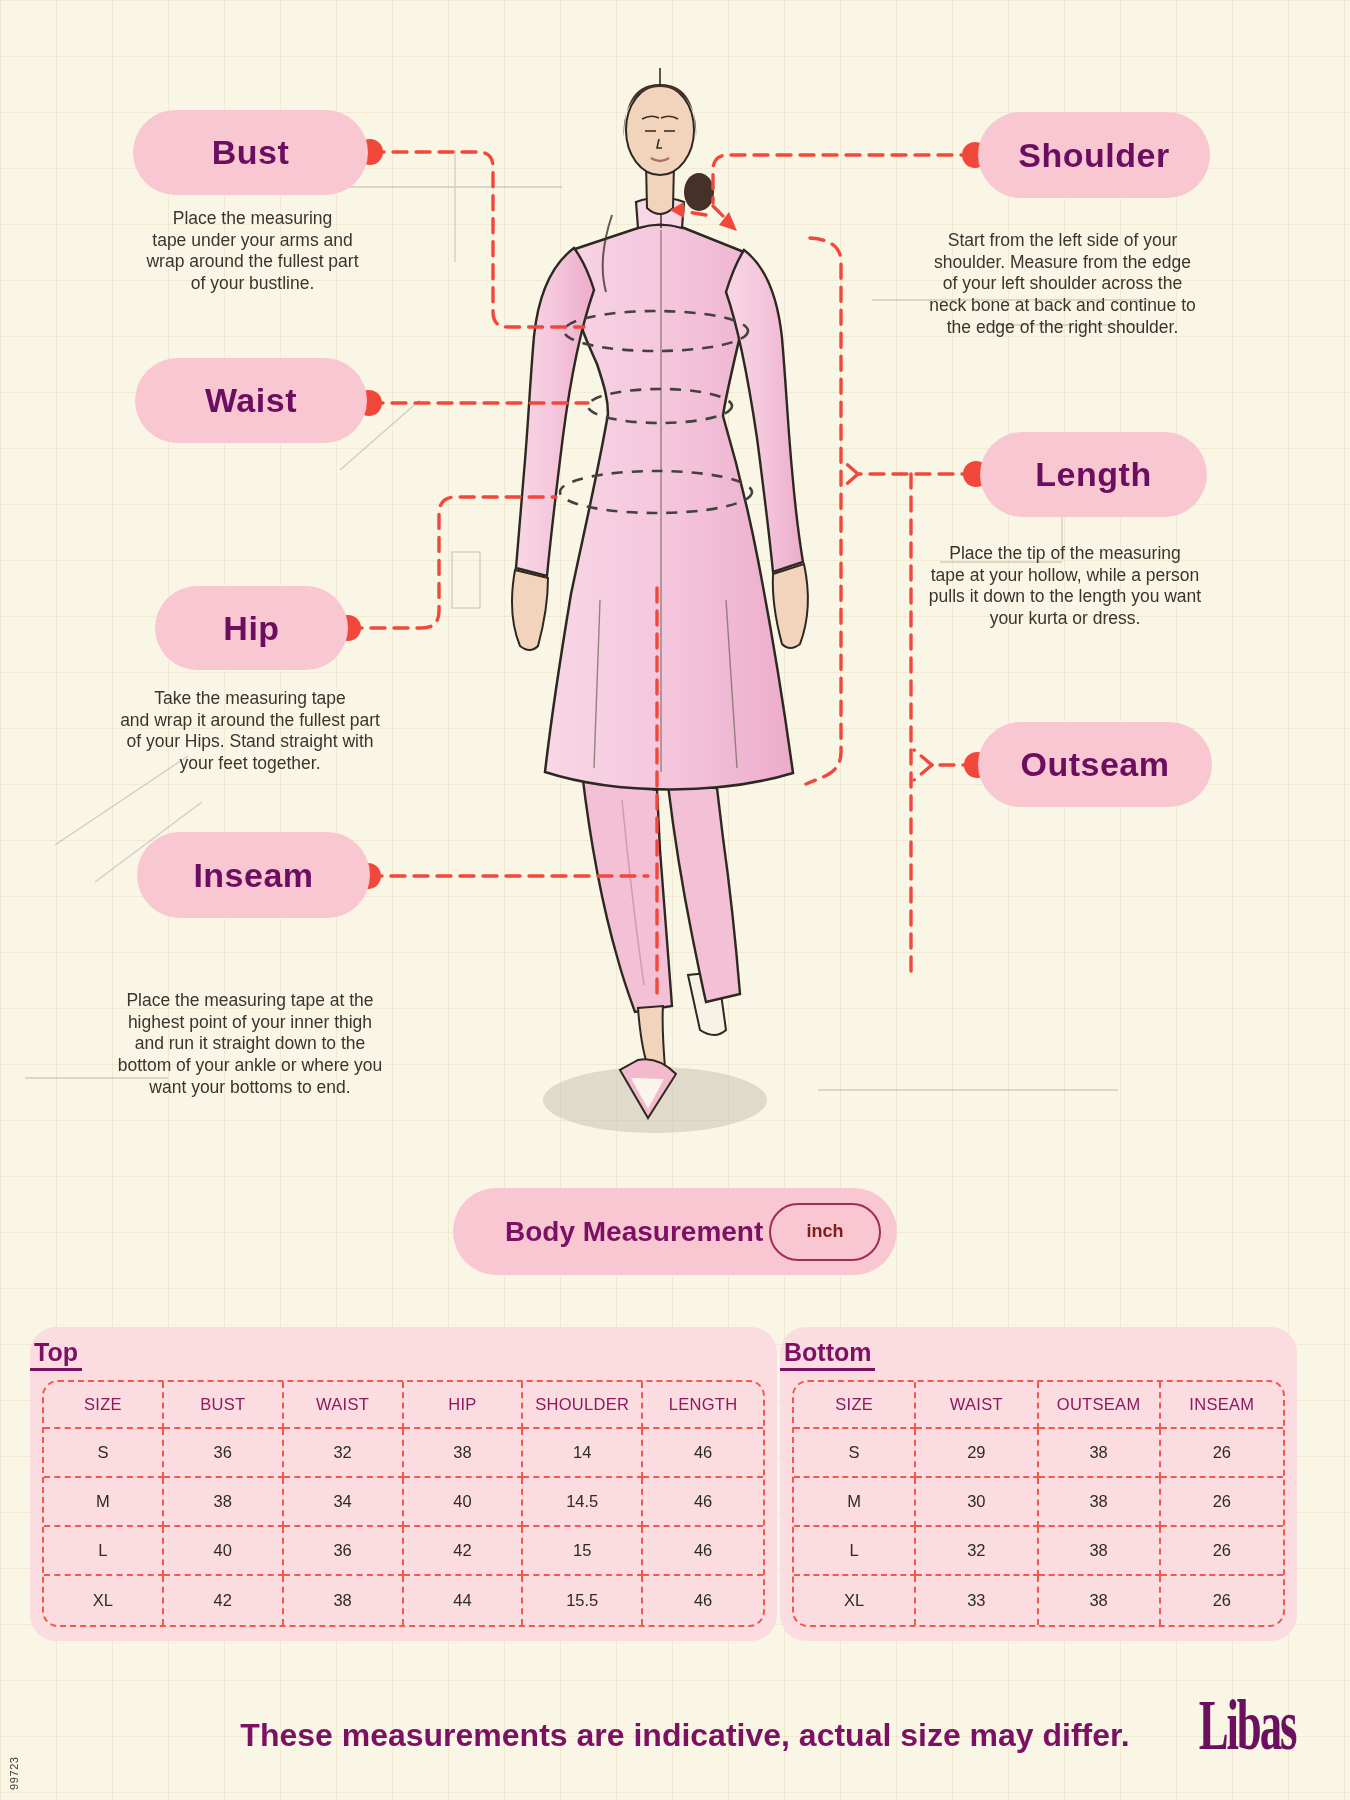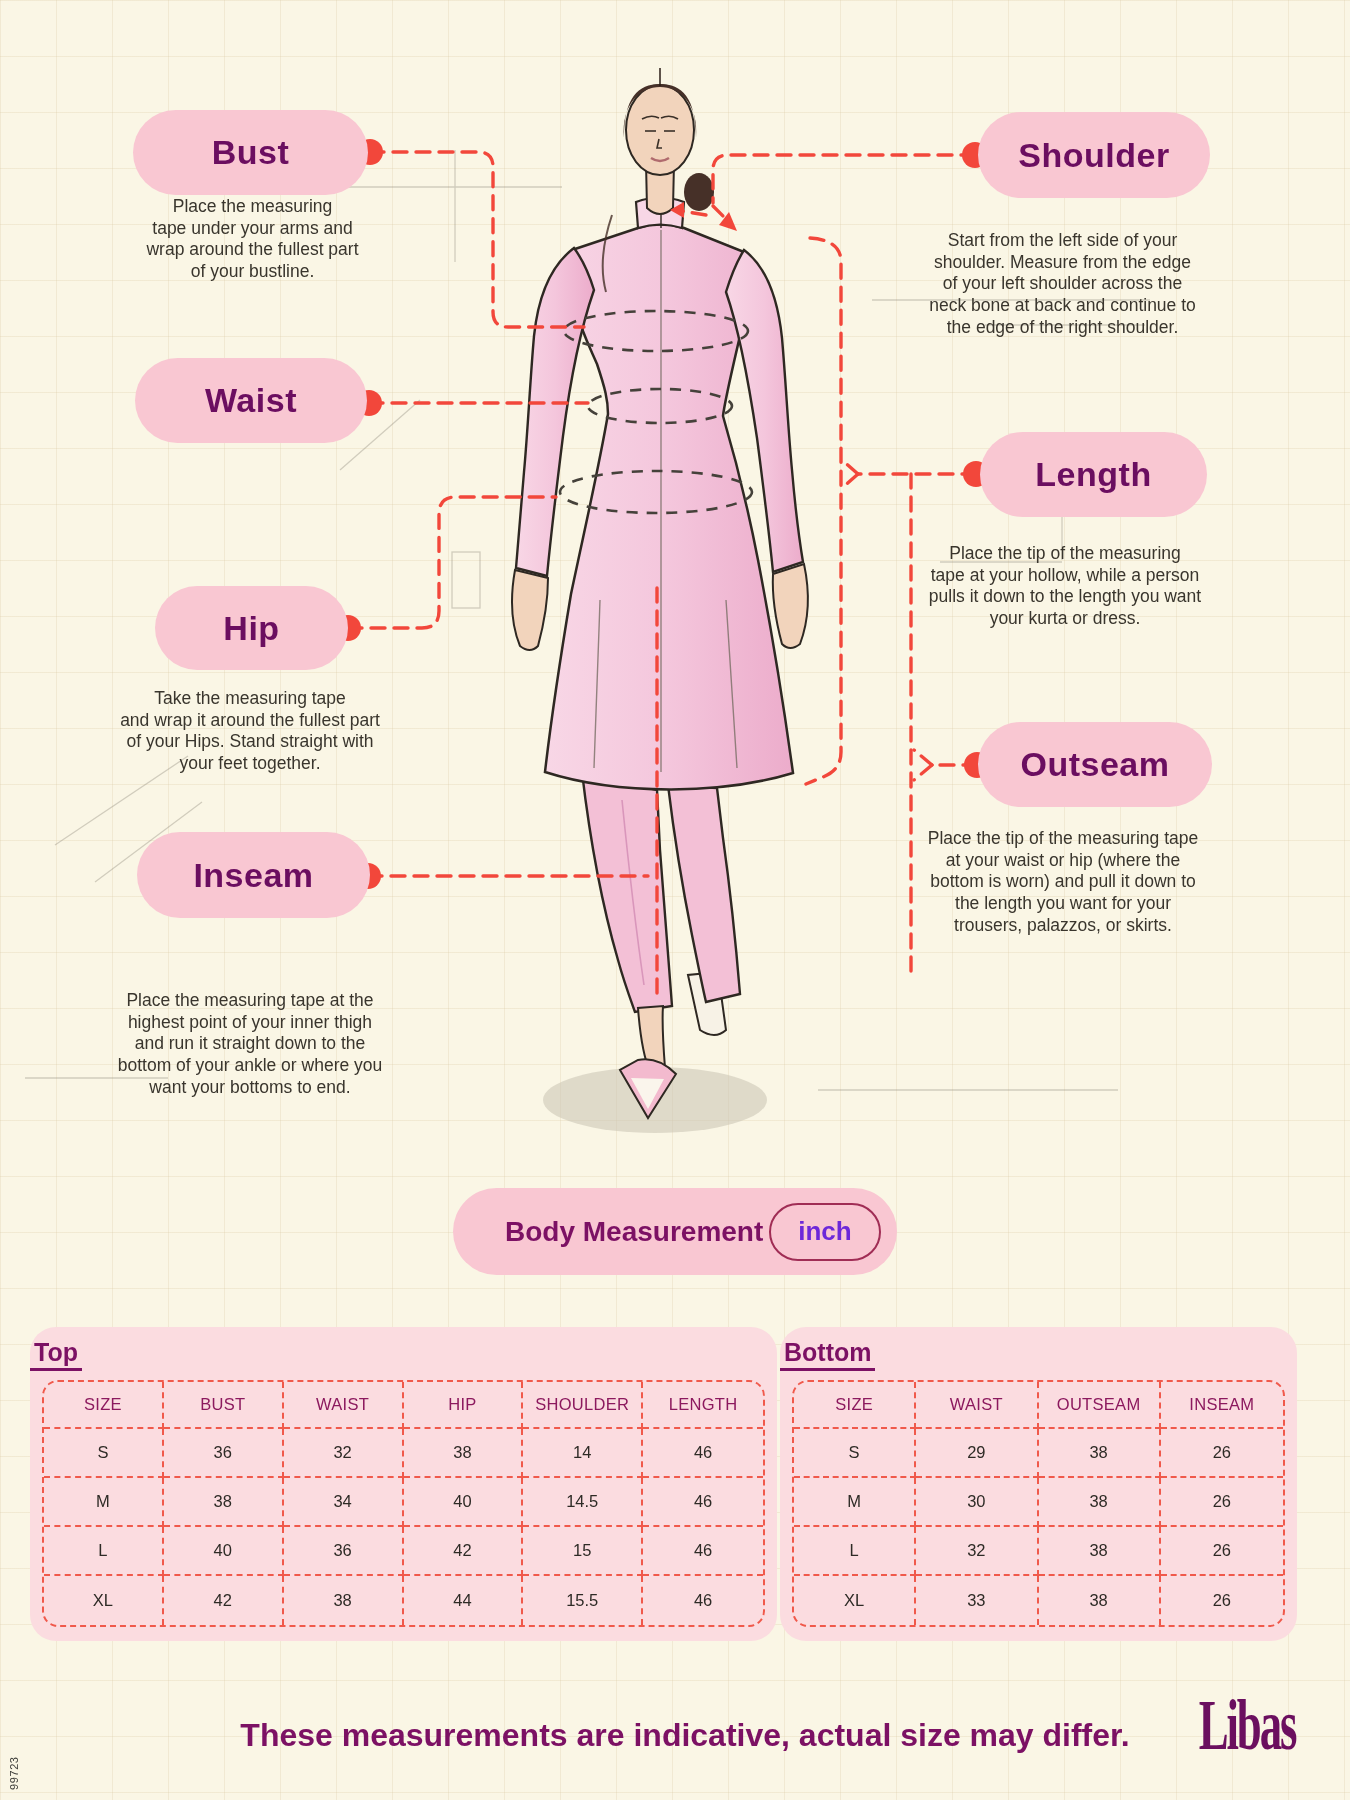--- a/index.html
+++ b/index.html
@@ -34,21 +34,21 @@
     text-align:center;white-space:pre-line;
   }
   .figure-svg{position:absolute;left:0;top:0;pointer-events:none;}
   .unitbar{
     position:absolute;left:453px;top:1188px;width:444px;height:87px;
     background:var(--pill);border-radius:48px;display:flex;align-items:center;
   }
   .unitbar .label{margin-left:52px;font-size:28px;font-weight:bold;color:var(--magenta);}
   .unitbar .unit{
     margin-left:auto;margin-right:16px;width:112px;height:58px;border-radius:30px;
-    border:2.5px solid #A02D55;color:#6d28d9;font-size:26px;font-weight:bold;
+    border:2.5px solid #A02D55;color:#7f1d1d;font-size:18px;font-weight:bold;
     display:flex;align-items:center;justify-content:center;background:transparent;cursor:pointer;
   }
   .size-card{
     position:absolute;top:1327px;height:314px;background:var(--tbl-bg);
     border-radius:26px;text-align:left;
   }
   .size-card .title{
     display:inline-block;margin-top:11px;font-size:25px;font-weight:bold;color:var(--magenta);
     border-bottom:3px solid var(--magenta);padding:0 4px 1px 4px;
   }
@@ -200,21 +200,21 @@
       <circle cx="368" cy="876" r="13"></circle>
       <circle cx="975" cy="155" r="13"></circle>
       <circle cx="976" cy="474" r="13"></circle>
       <circle cx="977" cy="765" r="13"></circle>
     </g>
   </svg>
 
   <div class="pill" style="left:133px;top:110px;width:235px;height:85px">
     <span>Bust</span>
   </div>
-  <div class="desc" style="left:110px;top:196px;width:285px">Place the measuring
+  <div class="desc" style="left:110px;top:208px;width:285px">Place the measuring
 tape under your arms and
 wrap around the fullest part
 of your bustline.</div>
 
   <div class="pill" style="left:135px;top:358px;width:232px;height:85px">
     <span>Waist</span>
   </div>
 
   <div class="pill" style="left:155px;top:586px;width:193px;height:84px">
     <span>Hip</span>
@@ -246,25 +246,20 @@
     <span>Length</span>
   </div>
   <div class="desc" style="left:900px;top:543px;width:330px">Place the tip of the measuring
 tape at your hollow, while a person
 pulls it down to the length you want
 your kurta or dress.</div>
 
   <div class="pill" style="left:978px;top:722px;width:234px;height:85px">
     <span>Outseam</span>
   </div>
-  <div class="desc" style="left:893px;top:828px;width:340px">Place the tip of the measuring tape
-at your waist or hip (where the
-bottom is worn) and pull it down to
-the length you want for your
-trousers, palazzos, or skirts.</div>
 
   <div class="unitbar">
     <span class="label">Body Measurement</span>
     <span class="unit">inch</span>
   </div>
 
   <div class="size-card" style="left:30px;width:747px">
     <span class="title">Top</span>
     <div class="tblgrid g6">
       <div class="tcell th">SIZE</div>

